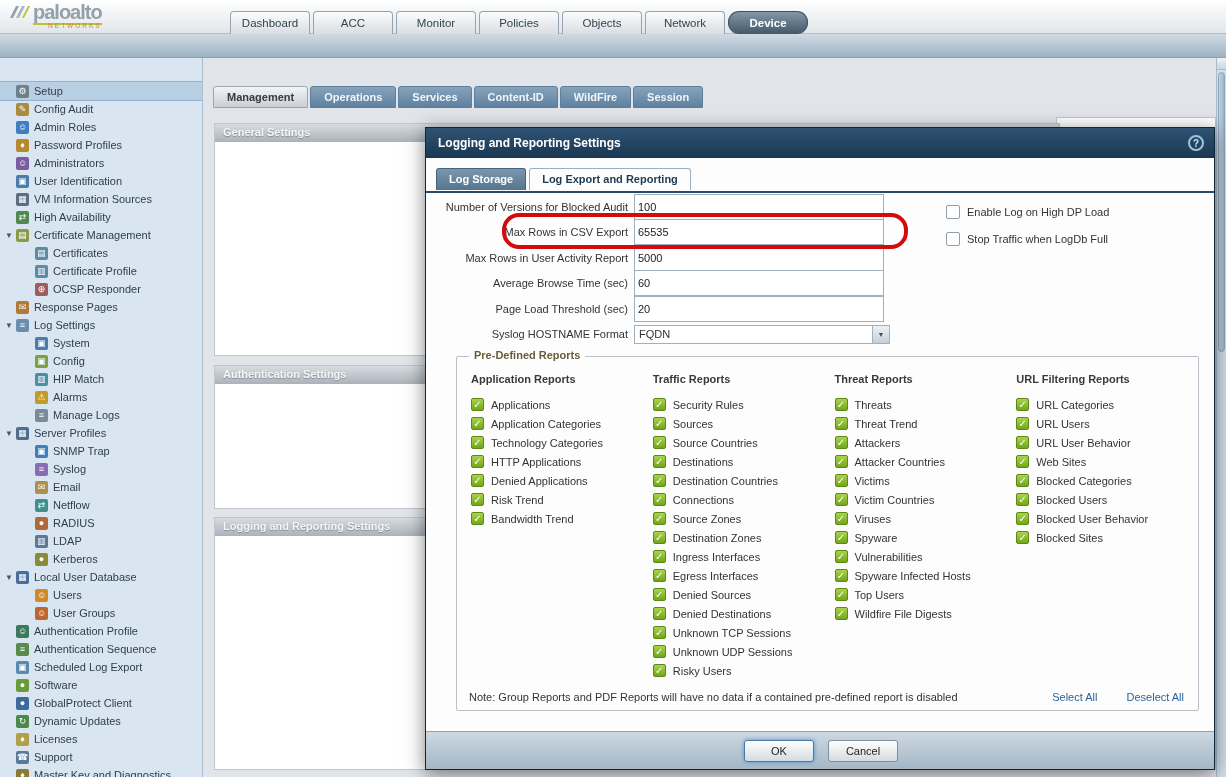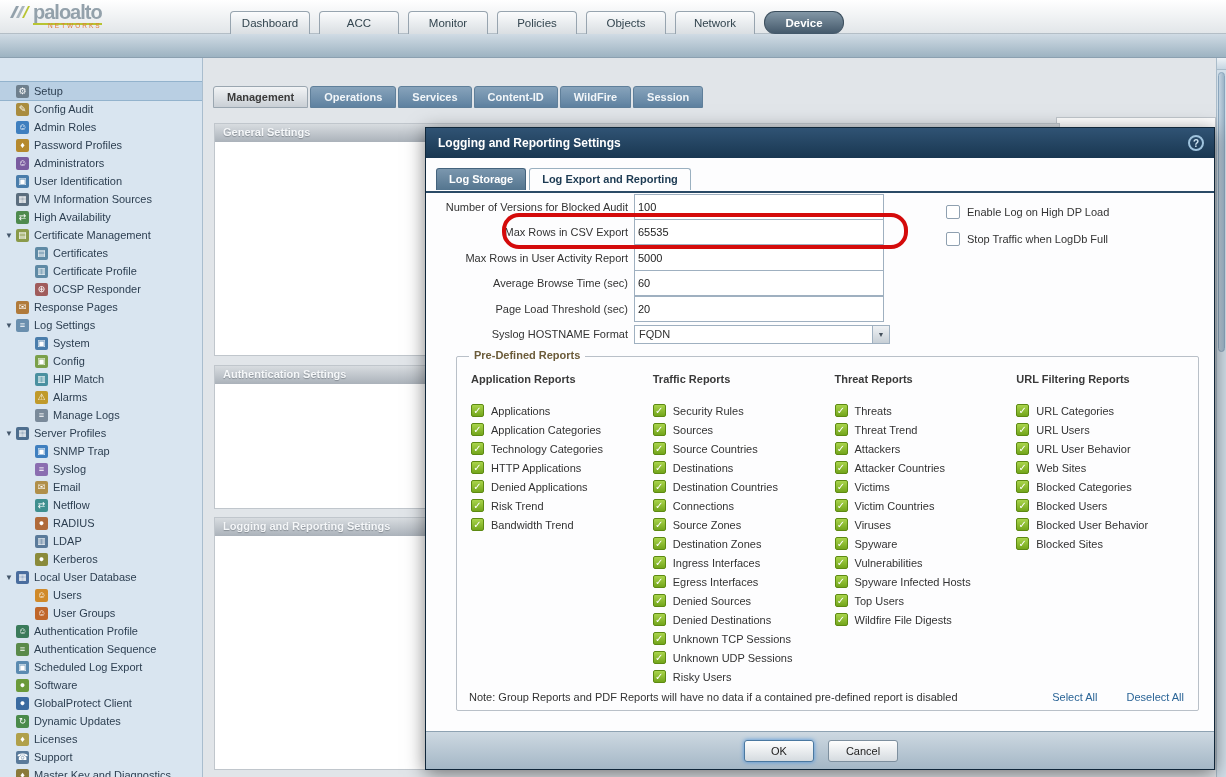--- a/index.html
+++ b/index.html
@@ -7,21 +7,21 @@
   #screen { position:relative; width:1226px; height:777px; overflow:hidden; background:#e1e5e9; font-size:11px; color:#333; }
 
   
   #topbar { position:absolute; left:0; top:0; width:1226px; height:34px;
             background:linear-gradient(#ffffff,#e2e6e9); border-bottom:1px solid #b4bec6; z-index:3; }
   #logo { position:absolute; left:8px; top:2px; display:flex; align-items:flex-start; }
   #logo-mark { width:22px; height:22px; margin-right:3px; }
   #brand-name { font-size:20px; font-weight:bold; color:#93a1ab; letter-spacing:-1px; line-height:20px;
                 border-bottom:2px solid #b8c432; }
   #brand-sub { font-size:6.5px; color:#e07b39; letter-spacing:2px; text-align:right; display:block; }
-  #top-tabs { position:absolute; left:230px; bottom:-1px; display:flex; gap:9px; }
+  #top-tabs { position:absolute; left:230px; bottom:-1px; display:flex; gap:3px; }
   .top-tab { min-width:80px; text-align:center; padding:5px 10px 5px; font-size:11.5px;
              border:1px solid #97a4af; border-bottom:none; border-radius:4px 4px 0 0;
              background:linear-gradient(#fbfcfd,#d9dee2); color:#33454f; cursor:pointer; }
   .top-tab.active { background:linear-gradient(#8397a6,#425769); color:#fff; font-weight:bold; border-color:#3c4f5e;border-radius:11px; }
 
   
   #band { position:absolute; left:0; top:34px; width:1226px; height:24px;
           background:linear-gradient(#d0dbe4,#9db3c2); border-bottom:1px solid #8ba0b0; }
 
   
@@ -88,21 +88,21 @@
   #dialog-options { position:absolute; left:520px; top:70px; }
   .orow { display:flex; align-items:center; height:27px; cursor:pointer; }
   .wcheck { width:14px; height:14px; border:1px solid #8fa0b0; background:#fff; border-radius:2px; margin-right:7px; }
 
   #fieldset { position:absolute; left:30px; top:228px; width:743px; height:355px;
               border:1px solid #b9c0c8; border-radius:2px; }
   #fieldset-legend { position:absolute; left:12px; top:-8px; background:#fdfdfe; padding:0 5px;
                      font-weight:bold; color:#6b5b39; }
   #report-columns { display:flex; padding:16px 0 0 14px; }
   .report-col { width:186px; }
-  .report-col-header { font-weight:bold; color:#3a3a3a; margin-bottom:16px; }
+  .report-col-header { font-weight:bold; color:#3a3a3a; margin-bottom:10px; }
   .check-item { display:flex; align-items:center; height:19px; }
   .gcheck { width:13px; height:13px; border-radius:2px; margin-right:7px; flex:0 0 13px;
             background:linear-gradient(#a9d44b,#73a51b); border:1px solid #5d8a12;
             color:#fff; font-size:10px; line-height:11px; text-align:center; cursor:pointer; }
   #fieldset-footer { position:absolute; left:12px; right:14px; bottom:7px; display:flex; justify-content:space-between; }
   #note-text { color:#333; }
   .blue-link { color:#2a6496; cursor:pointer; margin-left:26px; }
 
   #dialog-footer { position:absolute; left:0; bottom:0; width:100%; height:38px;
                    background:linear-gradient(#cdd8e1,#a4b7c6); border-top:1px solid #8ea2b2;

